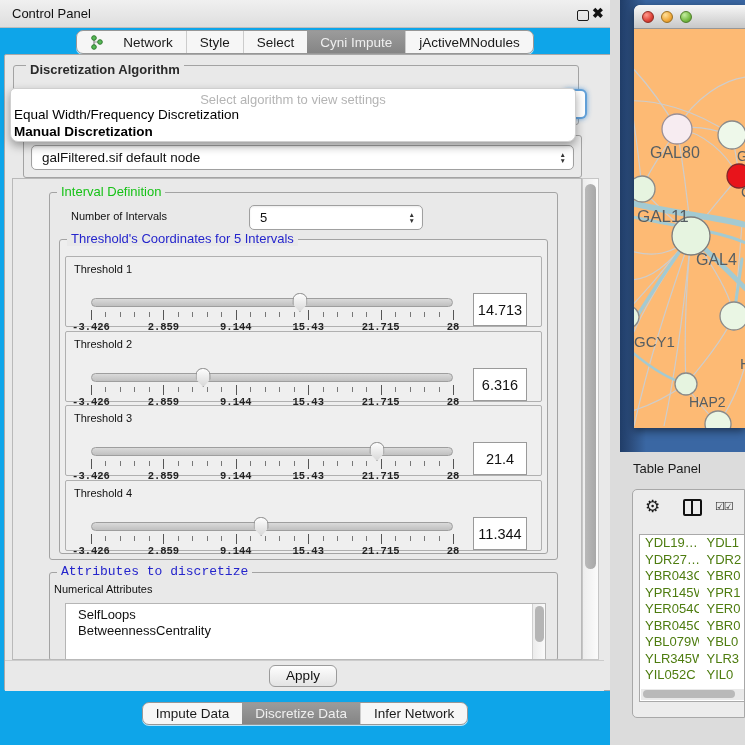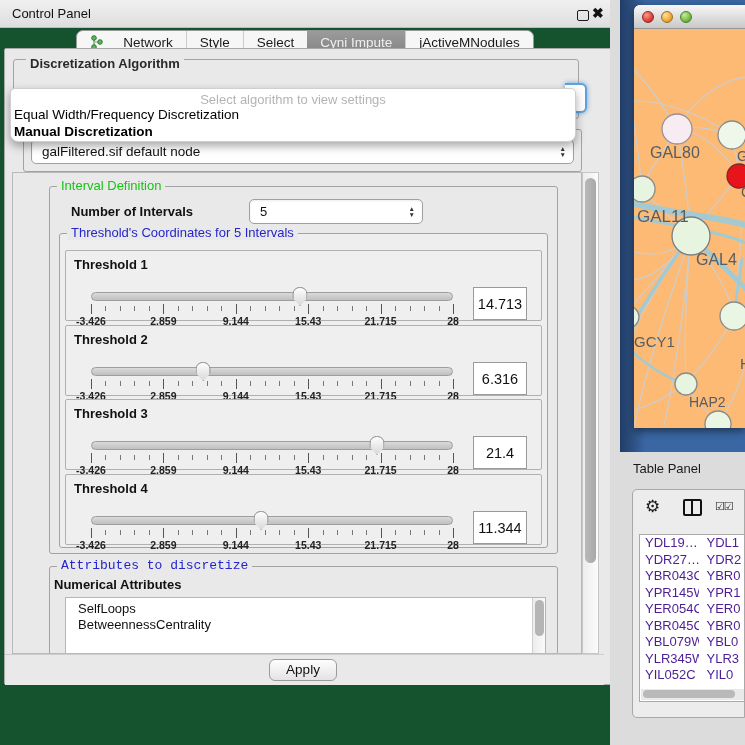--- a/index.html
+++ b/index.html
@@ -1,38 +1,38 @@
 <!DOCTYPE html>
 <html><head>
 <meta charset="utf-8">
 <style>
   * { box-sizing: border-box; margin: 0; padding: 0; }
   html,body { background:#cfcfcf; }
   body { font-family:"Liberation Sans", sans-serif; }
   #screen { position:relative; width:745px; height:745px; background:#e2e2e2; overflow:hidden; }
 
   
-  #left-panel { position:absolute; left:0; top:0; width:610px; height:745px; background:#14532d; }
+  #left-panel { position:absolute; left:0; top:0; width:610px; height:745px; background:#0ea5e9; }
   #titlebar { position:absolute; left:0; top:0; width:610px; height:28px;
     background:linear-gradient(#f0f0f0,#dedede); border-bottom:1px solid #bdbdbd; }
   #titlebar .title { position:absolute; left:12px; top:6px; font-size:13px; color:#111; }
   .float-icon { position:absolute; left:577px; top:10px; width:12px; height:11px;
     border:1.6px solid #1a1a1a; border-radius:2px; background:transparent; }
   .close-icon { position:absolute; left:592px; top:5px; font-size:14px; font-weight:bold; color:#111; }
 
   
   .segmented { display:inline-flex; border:1px solid #979797; border-radius:7px; overflow:hidden;
     background:#f6f6f6; height:24px; box-shadow:0 1px 0 rgba(255,255,255,.7); }
   .segment { display:flex; align-items:center; gap:20px; padding:0 13px; font-size:13.5px; color:#1a1a1a;
     border-left:1px solid #cccccc; white-space:nowrap; }
   .segment:first-child { border-left:none; }
   .segment.selected { background:linear-gradient(#9b9b9b,#858585); color:#efefef; border-left:none; }
   #tabbar { position:absolute; left:0; top:30px; width:610px; text-align:center; }
 
-  #content-panel { position:absolute; left:4px; top:48px; width:697px; height:637px;
+  #content-panel { position:absolute; left:4px; top:54px; width:697px; height:637px;
     background:#e9e9e9; border:1px solid #a9a9a9; border-radius:2px; }
 
   
   .group { position:absolute; border:1px solid #a3a3a3; border-radius:3px; }
   .group-title { position:absolute; font-size:13px; background:#e9e9e9; padding:0 4px; line-height:14px; }
 
   .combo { position:absolute; background:#ffffff; border:1px solid #a0a0a0; border-radius:5px;
     font-size:13.5px; color:#111; display:flex; align-items:center; padding-left:10px;
     box-shadow:inset 0 1px 2px rgba(0,0,0,.08); }
   .stepper { position:absolute; right:7px; top:0; height:100%; display:flex; flex-direction:column;
@@ -50,25 +50,25 @@
 
   
   #scrollpane { position:absolute; left:7px; top:123px; width:587px; height:482px; }
   #sp-viewport { position:absolute; left:0; top:0; width:570px; height:482px; border:1px solid #b9b9b9;
     background:#e9e9e9; overflow:hidden; }
   #sp-scrollbar { position:absolute; left:570px; top:0; width:17px; height:482px;
     background:linear-gradient(to right,#ededed,#fbfbfb); border:1px solid #c6c6c6; }
   #sp-scrollbar .thumb-v { position:absolute; left:2px; top:5px; width:11px; height:385px;
     background:linear-gradient(to right,#b9b9b9,#a8a8a8); border-radius:6px; }
 
-  .bold-label { font-size:13px; font-weight:bold; color:#111; position:absolute; }
+  .bold-label { font-size:11px; font-weight:normal; color:#111; position:absolute; }
 
   .threshold-box { position:absolute; left:52px; width:477px; height:71px; background:#efefef;
     border:1px solid #b0b0b0; border-radius:2px; }
-  .slider { position:absolute; left:25px; top:38px; width:362px; height:36px; }
+  .slider { position:absolute; left:25px; top:38px; width:362px; height:36px;font-family:Liberation Mono, monospace; }
   .slider .track { position:absolute; left:0; top:3px; width:100%; height:9px; border-radius:5px;
     background:linear-gradient(#dadada,#c0c0c0); border:1px solid #9e9e9e; }
   .slider .thumb { position:absolute; top:-2px; width:15px; height:19px; transform:translateX(-50%);
     background:linear-gradient(#fdfdfd,#d9d9d9); border:1px solid #8b8b8b;
     border-radius:7px 7px 0 0; clip-path:polygon(0 0,100% 0,100% 58%,50% 100%,0 58%); }
   .slider .ticks { position:absolute; left:0; top:15px; width:100%; height:11px; }
   .slider .tick { position:absolute; top:2px; width:1px; height:5px; background:#777; }
   .slider .tick.major { top:0; height:10px; background:#555; }
   .slider .tick-labels { position:absolute; left:0; top:26px; width:100%; height:12px; }
   .slider .tick-label { position:absolute; transform:translateX(-50%); font-size:10.5px; font-weight:bold; color:#222; white-space:nowrap; }
@@ -110,21 +110,21 @@
   .split-icon:before { content:""; position:absolute; left:6px; top:0; width:2px; height:13px; background:#111; }
   .checks-icon { position:absolute; left:82px; top:10px; font-size:11px; color:#222; letter-spacing:-1px; }
 
   #node-table { position:absolute; left:6px; top:44px; width:107px; height:168px; background:#fff;
     border:1px solid #a9a9a9; overflow:hidden; }
   #node-table .thead { display:flex; height:27px; }
   #node-table .hcell { background:#b4dae8; border-right:1px solid #93b6c4; border-bottom:1px solid #8aa8b5;
     font-size:13px; color:#111; line-height:26px; text-align:right; padding-right:6px; }
   .hcell.c0 { width:80px; } .hcell.c1 { width:60px; }
   .trow { display:flex; height:16.5px; }
-  .tcell { font-size:13px; color:#4c1d95; line-height:16.5px; white-space:nowrap; overflow:hidden; }
+  .tcell { font-size:13px; color:#4d7c0f; line-height:16.5px; white-space:nowrap; overflow:hidden; }
   .tcell.c0 { width:80px; padding-left:5px; } .tcell.c1 { width:60px; padding-left:7px; }
   #h-scrollbar { position:absolute; left:1px; bottom:1px; width:105px; height:11px; background:#e9e9e9; }
   #h-scrollbar .thumb-h { position:absolute; left:2px; top:1px; width:92px; height:8px; background:#b9b9b9; border-radius:4px; }
 
   svg text { font-family:"Liberation Sans", sans-serif; fill:#565e63; }
 </style>
 </head>
 <body>
 
 <div id="screen">
@@ -398,20 +398,33 @@
         <div id="sp-scrollbar">
           <div class="thumb-v"></div>
         </div>
       </div>
 
       <div id="footer">
         <div id="apply-btn">Apply</div>
       </div>
     </div>
 
+    <div id="bottom-tabbar">
+      <div class="segmented" style="height:23px;">
+        <div class="segment">
+          <span>Impute Data</span>
+        </div>
+        <div class="segment selected">
+          <span>Discretize Data</span>
+        </div>
+        <div class="segment">
+          <span>Infer Network</span>
+        </div>
+      </div>
+    </div>
 
     <div id="algo-popup">
       <div class="ph">Select algorithm to view settings</div>
       <div class="opt">Equal Width/Frequency Discretization</div>
       <div class="opt bold">Manual Discretization</div>
     </div>
   </div>
 
   <div id="right-region">
     <div id="desktop-blue"></div>

